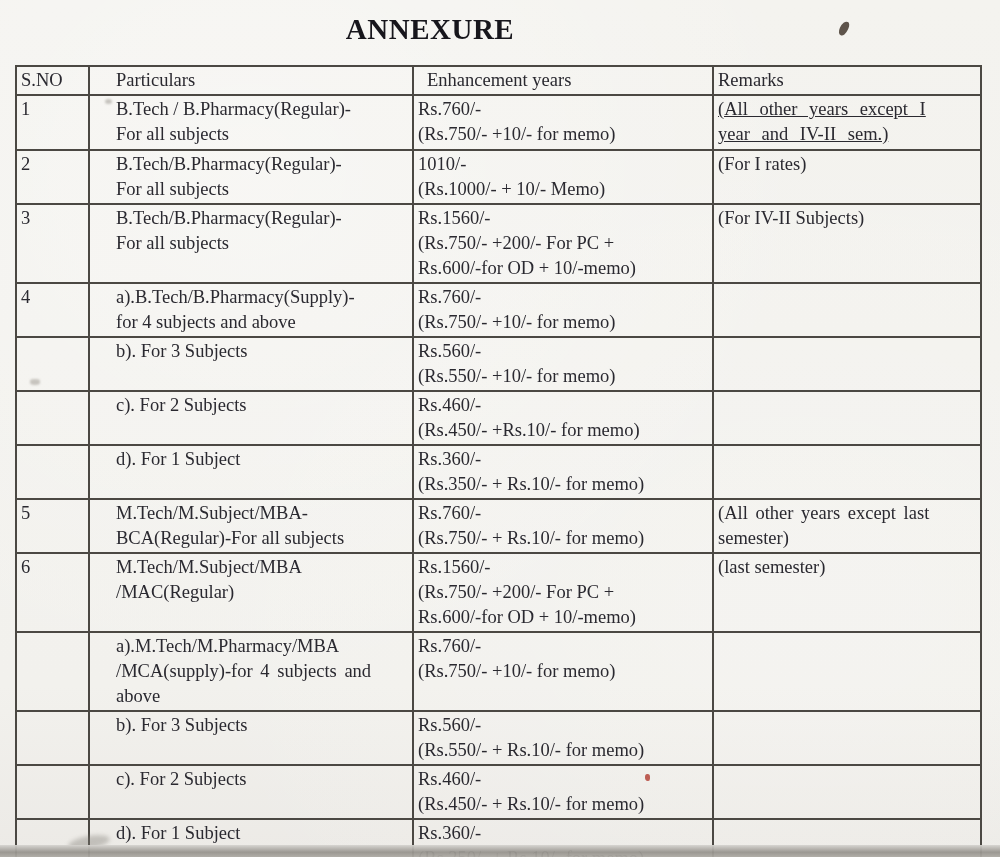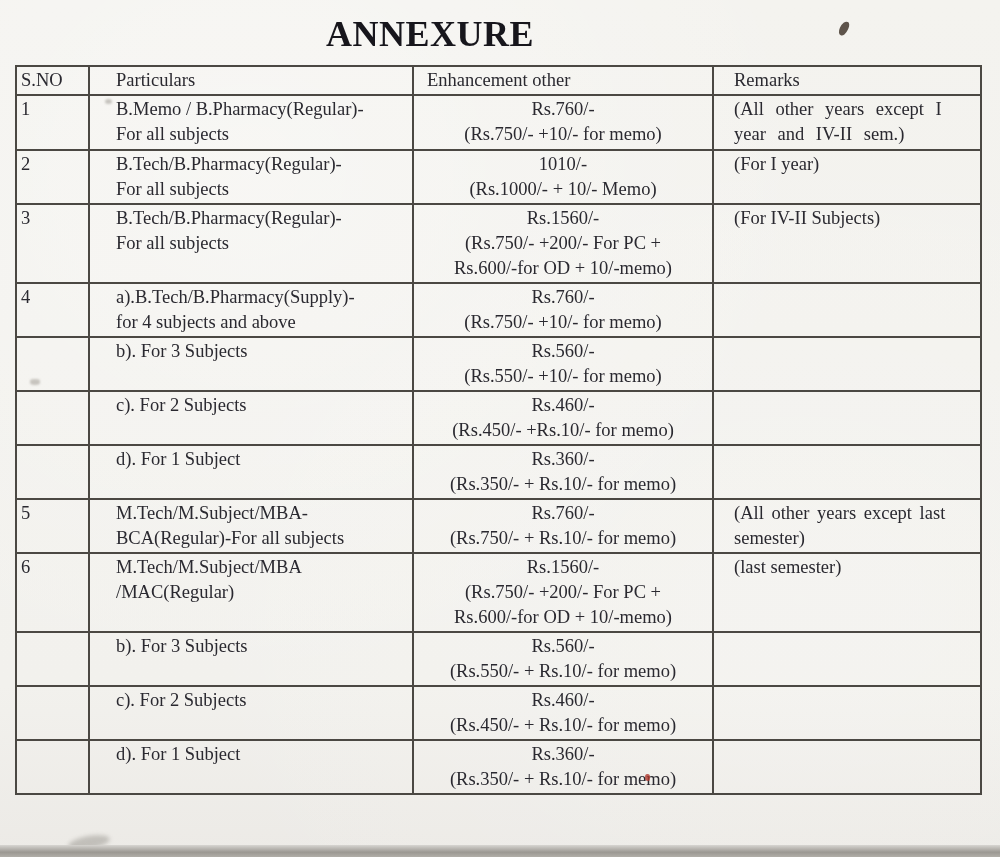--- a/index.html
+++ b/index.html
@@ -11,21 +11,21 @@
   .page{
     position:relative;width:1000px;height:857px;
     background:
       radial-gradient(ellipse at 25% 20%, rgba(255,255,255,0.35), rgba(255,255,255,0) 55%),
       radial-gradient(ellipse at 80% 70%, rgba(255,255,255,0.18), rgba(255,255,255,0) 60%),
       linear-gradient(180deg,#f4f3ef 0%,#f2f1ed 80%,#eceae6 100%);
     color:#2a2930;
   }
   .title{
     position:absolute;top:13px;left:0;width:860px;
-    text-align:center;font-size:36px;font-weight:bold;
+    text-align:center;font-size:29px;font-weight:bold;
     letter-spacing:0.5px;color:#17161c;margin:0;
   }
   table.annexure{
     position:absolute;left:15px;top:65px;width:965px;
     border-collapse:collapse;table-layout:fixed;
     font-size:18.5px;line-height:25px;color:#2a2930;
   }
   col.c1{width:73px;}
   col.c2{width:324px;}
   col.c3{width:300px;}
@@ -35,23 +35,23 @@
     vertical-align:top;
     padding:1px 4px;
     white-space:pre-line;
     font-weight:normal;
     overflow:hidden;
   }
   th{text-align:left;}
   th.h-sno, td.c-sno{}
   th.h-part, td.c-part{padding-left:26px;}
   th.h-rate{padding-left:13px;text-align:left;}
-  th.h-rem, td.c-rem{padding-left:20px;}
-  td.c-rate{text-align:center;}
-  .ws7{word-spacing:7px;}
+  th.h-rem, td.c-rem{padding-left:4px;}
+  td.c-rate{text-align:left;}
+  .ws7{word-spacing:7px;text-decoration:underline;}
   .ws3{word-spacing:3px;}
   tr.h27{height:27px;} tr.h45{height:45px;} tr.h51{height:51px;}
   tr.h52{height:52px;} tr.h55{height:55px;} tr.h76{height:76px;}
   tr.h77{height:77px;} tr.h78{height:78px;}
   
   .speck-fly{
     position:absolute;left:840px;top:21px;width:8px;height:15px;
     background:#4e4339;border-radius:60% 40% 55% 45%;
     transform:rotate(24deg);opacity:0.9;
   }
@@ -90,41 +90,41 @@
         <col class="c1">
         <col class="c2">
         <col class="c3">
         <col class="c4">
       </colgroup>
 
     <tbody>
         <tr class="h27">
       <th class="h-sno">S.NO</th>
       <th class="h-part">Particulars</th>
-      <th class="h-rate">Enhancement other</th>
+      <th class="h-rate">Enhancement years</th>
       <th class="h-rem">Remarks</th>
     </tr>
 
     <tr class="h55">
       <td class="c-sno">1</td>
-      <td class="c-part">B.Memo / B.Pharmacy(Regular)-
+      <td class="c-part">B.Tech / B.Pharmacy(Regular)-
 For all subjects</td>
       <td class="c-rate">Rs.760/-
 (Rs.750/- +10/- for memo)</td>
       <td class="c-rem ws7">(All other years except I
 year and IV-II sem.)</td>
     </tr>
 
     <tr class="h51">
       <td class="c-sno">2</td>
       <td class="c-part">B.Tech/B.Pharmacy(Regular)-
 For all subjects</td>
       <td class="c-rate">1010/-
 (Rs.1000/- + 10/- Memo)</td>
-      <td class="c-rem">(For I year)</td>
+      <td class="c-rem">(For I rates)</td>
     </tr>
 
     <tr class="h78">
       <td class="c-sno">3</td>
       <td class="c-part">B.Tech/B.Pharmacy(Regular)-
 For all subjects</td>
       <td class="c-rate">Rs.1560/-
 (Rs.750/- +200/- For PC +
 Rs.600/-for OD + 10/-memo)</td>
       <td class="c-rem">(For IV-II Subjects)</td>
@@ -176,20 +176,29 @@
     <tr class="h77">
       <td class="c-sno">6</td>
       <td class="c-part">M.Tech/M.Subject/MBA
 /MAC(Regular)</td>
       <td class="c-rate">Rs.1560/-
 (Rs.750/- +200/- For PC +
 Rs.600/-for OD + 10/-memo)</td>
       <td class="c-rem">(last semester)</td>
     </tr>
 
+    <tr class="h76">
+      <td class="c-sno"></td>
+      <td class="c-part ws3">a).M.Tech/M.Pharmacy/MBA
+/MCA(supply)-for 4 subjects and
+above</td>
+      <td class="c-rate">Rs.760/-
+(Rs.750/- +10/- for memo)</td>
+      <td class="c-rem"></td>
+    </tr>
 
     <tr class="h51">
       <td class="c-sno"></td>
       <td class="c-part">b). For 3 Subjects</td>
       <td class="c-rate">Rs.560/-
 (Rs.550/- + Rs.10/- for memo)</td>
       <td class="c-rem"></td>
     </tr>
 
     <tr class="h52">

